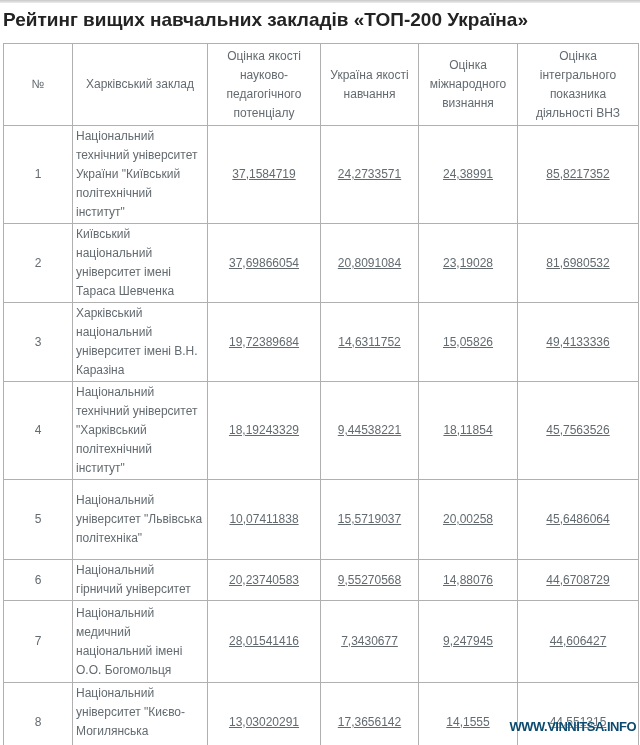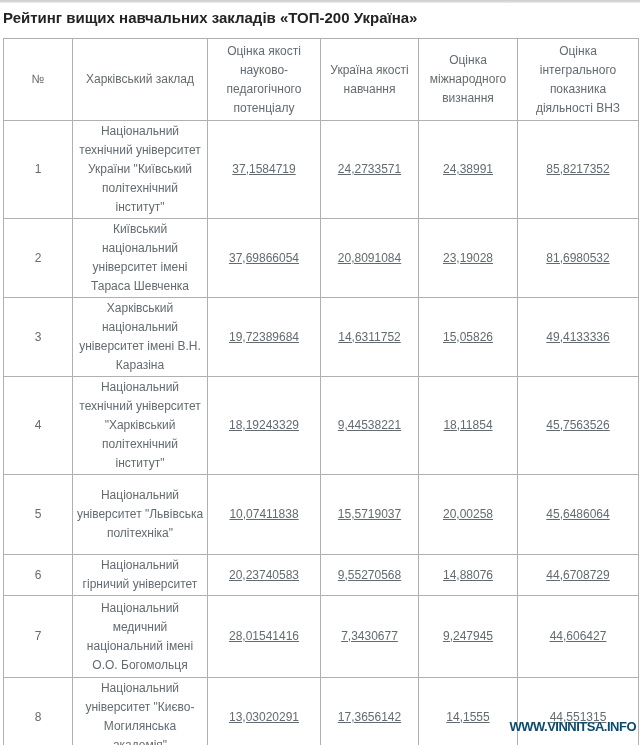--- a/index.html
+++ b/index.html
@@ -10,40 +10,39 @@
     overflow: hidden;
     font-family: "Liberation Sans", "DejaVu Sans", sans-serif;
     position: relative;
   }
   .top-strip {
     width: 100%; height: 3px;
     background: linear-gradient(#c9c9c9, #ececec);
   }
   .page-title {
     margin: 6px 0 12px 3px;
-    font-size: 15px;
+    font-size: 19px;
     font-weight: bold;
     color: #232323;
     letter-spacing: 0;
   }
   table.ranking {
     border-collapse: collapse;
     table-layout: fixed;
     margin-left: 3px;
     width: 635px;
   }
   table.ranking th, table.ranking td {
     border: 1px solid #b0b0b0;
     font-size: 12px;
     line-height: 19px;
     color: #636b70;
     vertical-align: middle;
     padding: 1px 3px;
     overflow: hidden;
-    text-align: center;
   }
   table.ranking th {
     font-weight: normal;
     text-align: center;
     height: 82px;
     padding: 2px 4px;
   }
   td.cell-rank { text-align: center; }
   td.cell-name { text-align: left; padding: 1px 4px 1px 11px; }
   td.cell-val  { text-align: center; text-decoration: underline; }

